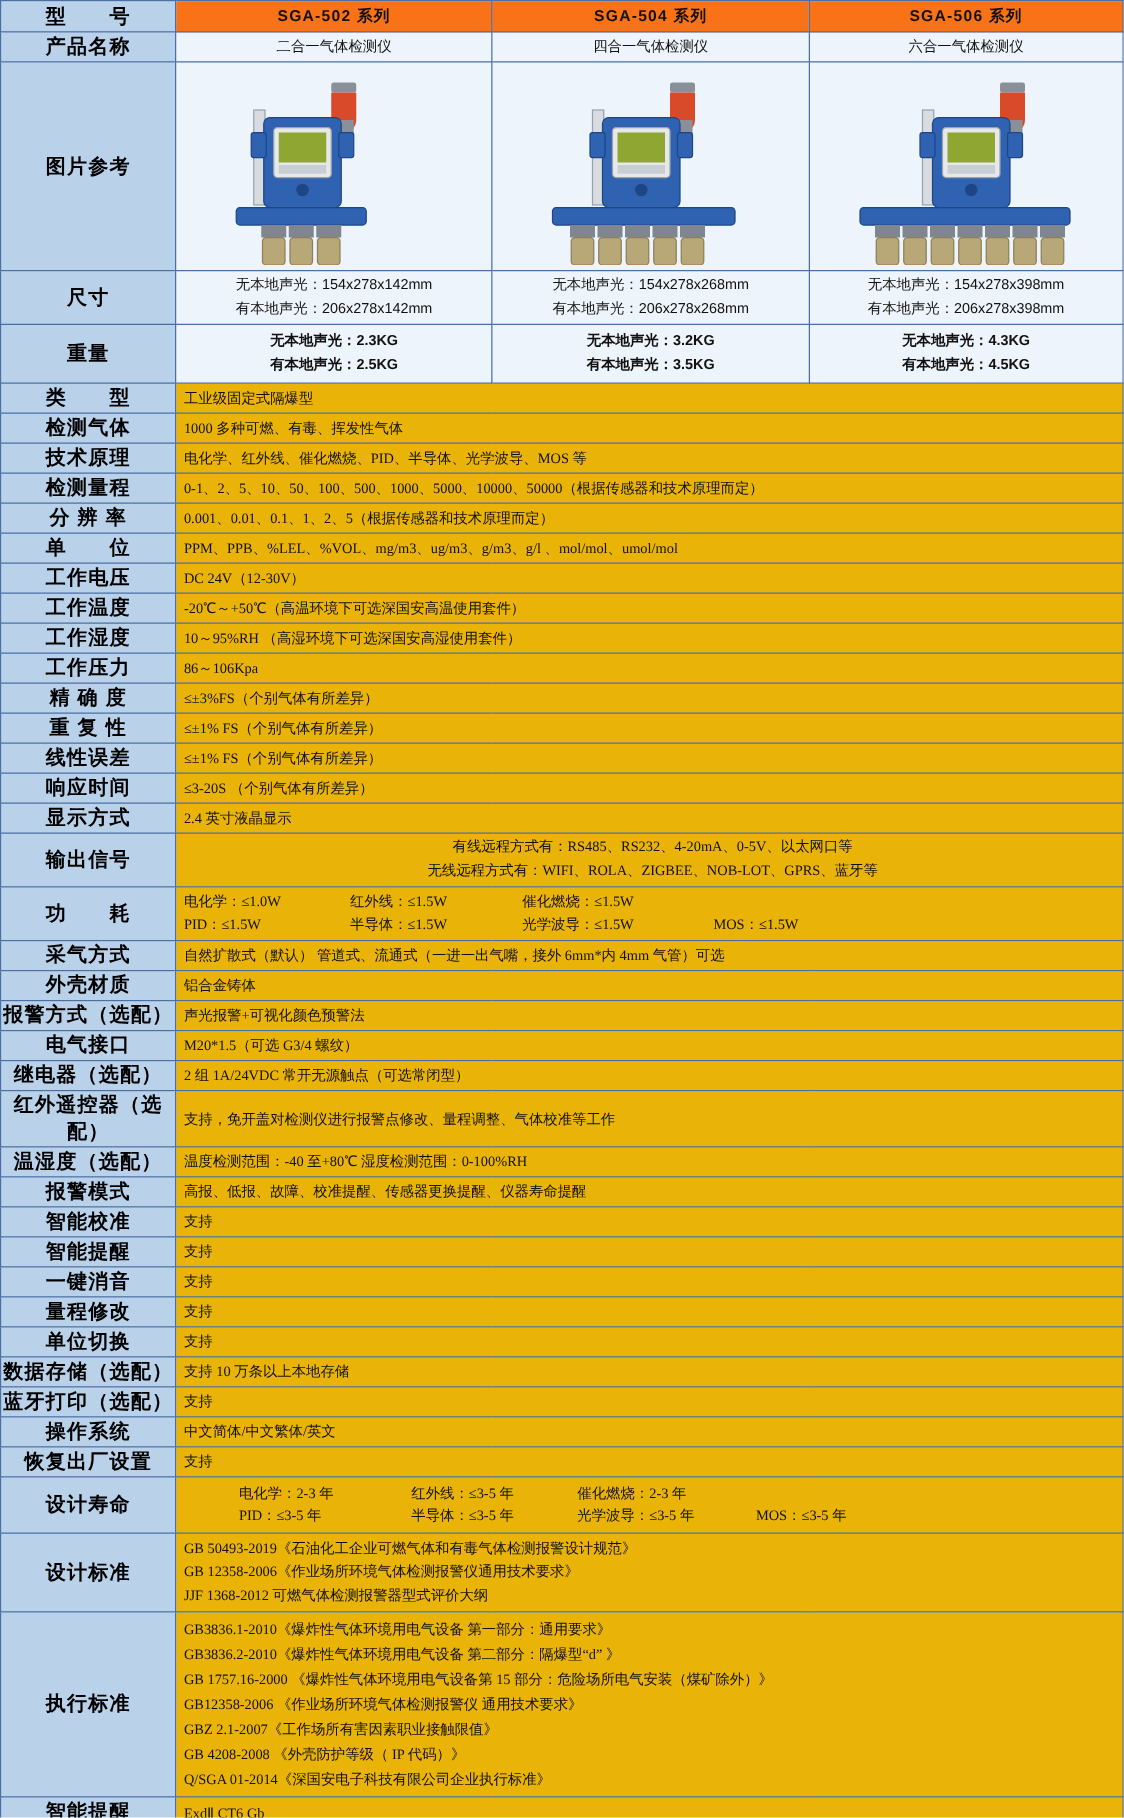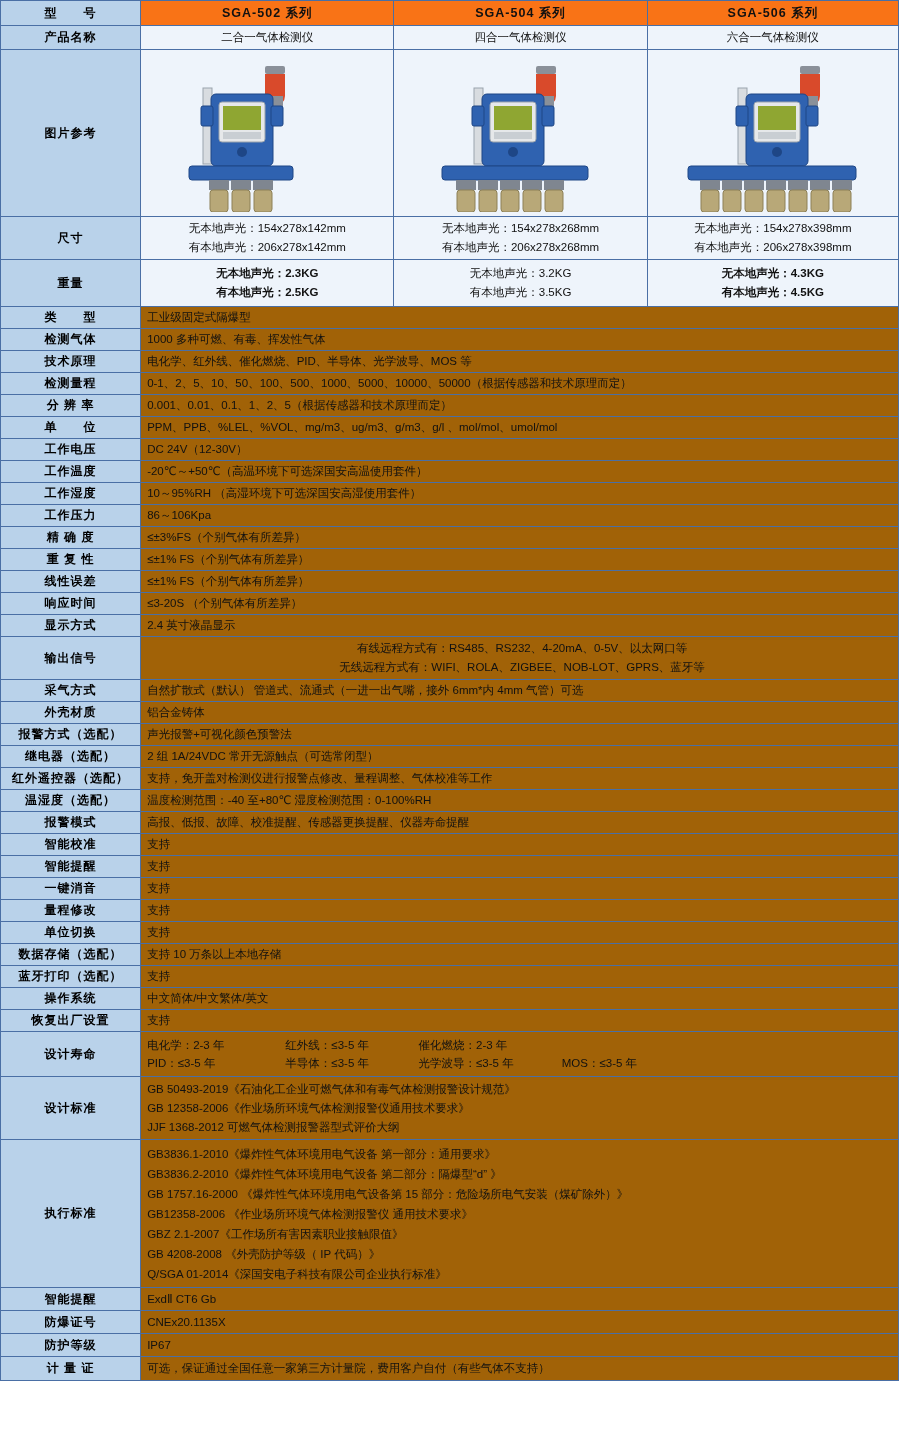--- a/index.html
+++ b/index.html
@@ -1,31 +1,31 @@
 <!DOCTYPE html>
 <html><head>
 <meta charset="utf-8">
 <style>
   html,body{margin:0;padding:0;background:#fff;}
   body{font-family:"Liberation Sans","DejaVu Sans",sans-serif;}
   #sheet{width:899px;height:1454px;position:relative;overflow:hidden;}
   table{border-collapse:collapse;width:899px;table-layout:fixed;}
   td{border:1px solid #4a6fa5;vertical-align:middle;font-size:11.5px;color:#111;}
-  td.lbl{background:#b9d2ea;text-align:center;font-weight:bold;letter-spacing:1px;color:#000;font-size:12px;}
-  td.val{background:#a16207;padding-left:6px;}
+  td.lbl{background:#b9d2ea;text-align:center;font-weight:bold;letter-spacing:1px;color:#000;font-size:16px;}
+  td.val{background:#eab308;padding-left:6px;font-family:Liberation Serif, serif;}
   td.ctr{background:#eef4fb;text-align:center;}
   .hdr{background:#f97316;text-align:center;font-weight:bold;font-size:12.5px;letter-spacing:1px;}
   .pics{background:#eef4fb;text-align:center;padding:4px 0;}
   .cell-lines div{line-height:17px;padding:1px 0;text-align:center;}
   .row-pwr div{line-height:18px;}
   .pw1{width:130px;display:inline-block;}
   .pw2{width:135px;display:inline-block;}
   .pw3{width:150px;display:inline-block;}
   .life div{line-height:18px;}
-  .lf1{width:135px;display:inline-block;}
+  .lf1{width:135px;display:inline-block;margin-left:44px;}
   .lf2{width:130px;display:inline-block;}
   .lf3{width:140px;display:inline-block;}
   .std div{line-height:19px;}
   .exe div{line-height:20px;}
   svg{display:block;}
 </style>
 </head>
 <body>
 
 <div id="sheet">
@@ -206,21 +206,21 @@
       <div>有本地声光：206x278x398mm</div>
     </td>
   </tr>
 
   <tr>
     <td class="lbl" style="height:44px">重量</td>
     <td class="ctr cell-lines" style="font-weight:bold">
       <div>无本地声光：2.3KG</div>
       <div>有本地声光：2.5KG</div>
     </td>
-    <td class="ctr cell-lines" style="font-weight:normal">
+    <td class="ctr cell-lines" style="font-weight:bold">
       <div>无本地声光：3.2KG</div>
       <div>有本地声光：3.5KG</div>
     </td>
     <td class="ctr cell-lines" style="font-weight:bold">
       <div>无本地声光：4.3KG</div>
       <div>有本地声光：4.5KG</div>
     </td>
   </tr>
 
   <tr>
@@ -285,32 +285,52 @@
         </tr>
 
   <tr>
     <td class="lbl" style="height:40px">输出信号</td>
     <td class="val cell-lines" colspan="3">
       <div>有线远程方式有：RS485、RS232、4-20mA、0-5V、以太网口等</div>
       <div>无线远程方式有：WIFI、ROLA、ZIGBEE、NOB-LOT、GPRS、蓝牙等</div>
     </td>
   </tr>
 
+  <tr>
+    <td class="lbl" style="height:40px">功　　耗</td>
+    <td class="val row-pwr" colspan="3">
+      <div>
+        <span class="pw1">电化学：≤1.0W</span>
+        <span class="pw2">红外线：≤1.5W</span>
+        <span class="pw3">催化燃烧：≤1.5W</span>
+      </div>
+      <div>
+        <span class="pw1">PID：≤1.5W</span>
+        <span class="pw2">半导体：≤1.5W</span>
+        <span class="pw3">光学波导：≤1.5W</span>
+        <span>MOS：≤1.5W</span>
+      </div>
+    </td>
+  </tr>
 
   <tr>
           <td class="lbl" style="height:19px">采气方式</td>
           <td class="val" colspan="3">自然扩散式（默认） 管道式、流通式（一进一出气嘴，接外 6mm*内 4mm 气管）可选</td>
         </tr>
   <tr>
           <td class="lbl" style="height:19px">外壳材质</td>
           <td class="val" colspan="3">铝合金铸体</td>
         </tr>
   <tr>
           <td class="lbl" style="height:19px">报警方式（选配）</td>
           <td class="val" colspan="3">声光报警+可视化颜色预警法</td>
+        </tr>
+  <tr>
+          <td class="lbl" style="height:19px">电气接口</td>
+          <td class="val" colspan="3">M20*1.5（可选 G3/4 螺纹）</td>
         </tr>
   <tr>
           <td class="lbl" style="height:19px">继电器（选配）</td>
           <td class="val" colspan="3">2 组 1A/24VDC 常开无源触点（可选常闭型）</td>
         </tr>
   <tr>
           <td class="lbl" style="height:19px">红外遥控器（选配）</td>
           <td class="val" colspan="3">支持，免开盖对检测仪进行报警点修改、量程调整、气体校准等工作</td>
         </tr>
   <tr>

